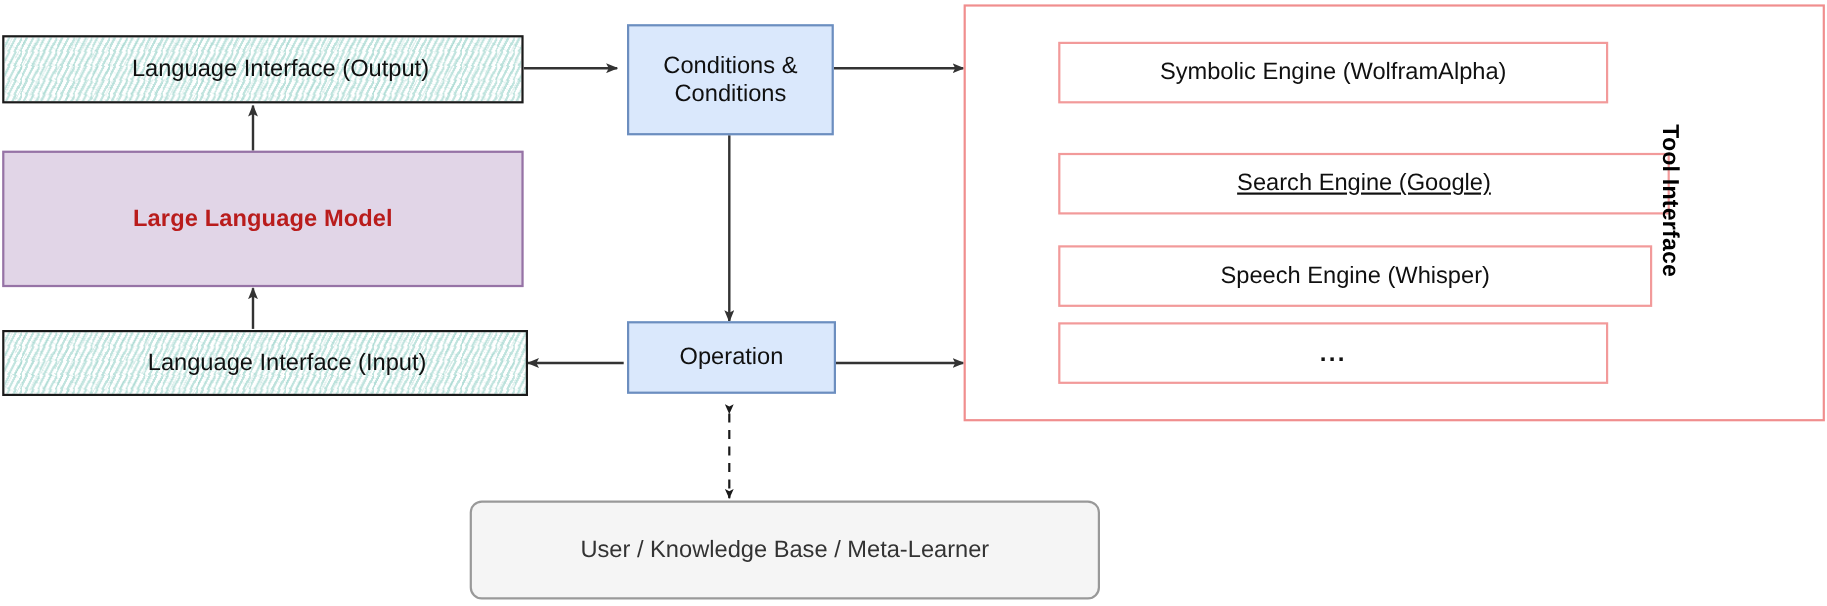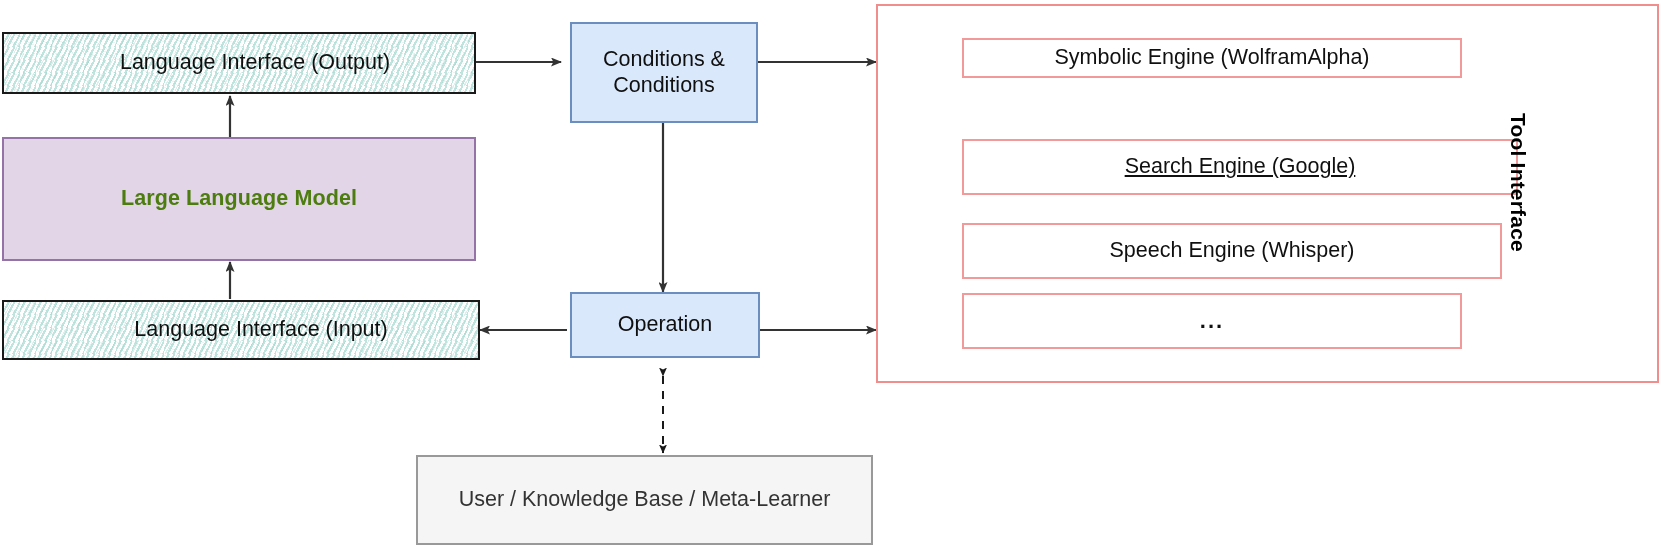--- a/index.html
+++ b/index.html
@@ -14,21 +14,21 @@
     border:2px solid #1a1a1a;
     background-color:#ffffff;
     background-image:
       repeating-linear-gradient(-62deg, rgba(140,205,195,.55) 0 2px, rgba(255,255,255,0) 2px 5px),
       repeating-linear-gradient(-62deg, rgba(170,215,208,.40) 0 1px, rgba(255,255,255,0) 1px 11px),
       repeating-linear-gradient( 28deg, rgba(175,220,212,.26) 0 1px, rgba(255,255,255,0) 1px 9px);
     background-size:16px 13px, 23px 19px, 17px 15px;
     color:#101010;font-size:21.5px;
   }
   .llm{
-    border:2px solid #9673a6;background:#e1d5e7;color:#4d7c0f;
+    border:2px solid #9673a6;background:#e1d5e7;color:#b91c1c;
     font-size:21.5px;font-weight:bold;letter-spacing:.1px;
   }
   .blue{border:2px solid #6c8ebf;background:#dae8fc;color:#101010;font-size:21.5px;}
   .toolpanel{border:2px solid #f08e8e;background:#ffffff;}
   .toolbox{border:2px solid #f29a9a;background:#ffffff;color:#101010;font-size:21.5px;}
   .toolbox.dots{font-weight:bold;font-size:22px;letter-spacing:2px;}
   .gray{border:2px solid #999999;background:#f5f5f5;color:#333333;font-size:21.5px;}
 
   .vlabel{position:absolute;color:#000;font-size:21px;font-weight:bold;
           writing-mode:vertical-rl;text-orientation:mixed;letter-spacing:.2px;
@@ -100,36 +100,36 @@
     <span>Conditions &amp;</span>
     <span>Conditions</span>
   </div>
 
   <div class="box blue" style="left:570px;top:292px;width:190px;height:66px;">
     <span>Operation</span>
   </div>
 
   <div class="box toolpanel" style="left:876px;top:4px;width:783px;height:379px;display:block;">
 
-    <div class="box toolbox" style="left:84px;top:32px;width:500px;height:40px;position:absolute;">
+    <div class="box toolbox" style="left:84px;top:32px;width:500px;height:56px;position:absolute;">
       <span>Symbolic Engine (WolframAlpha)</span>
     </div>
 
     <div class="box toolbox" style="left:84px;top:133px;width:556px;height:56px;position:absolute;text-decoration:underline;">
       <span>Search Engine (Google)</span>
     </div>
 
     <div class="box toolbox" style="left:84px;top:217px;width:540px;height:56px;position:absolute;">
       <span>Speech Engine (Whisper)</span>
     </div>
 
     <div class="box toolbox dots" style="left:84px;top:287px;width:500px;height:56px;position:absolute;">
       <span>...</span>
     </div>
   </div>
 
   <div class="vlabel" style="left:1506px;top:113px;">Tool Interface</div>
 
-  <div class="box gray" style="left:416px;top:455px;width:457px;height:90px;">
+  <div class="box gray" style="left:427px;top:455px;width:573px;height:90px;border-radius:11px;">
     <span>User / Knowledge Base / Meta-Learner</span>
   </div>
 
 </div>
 
 </body></html>

